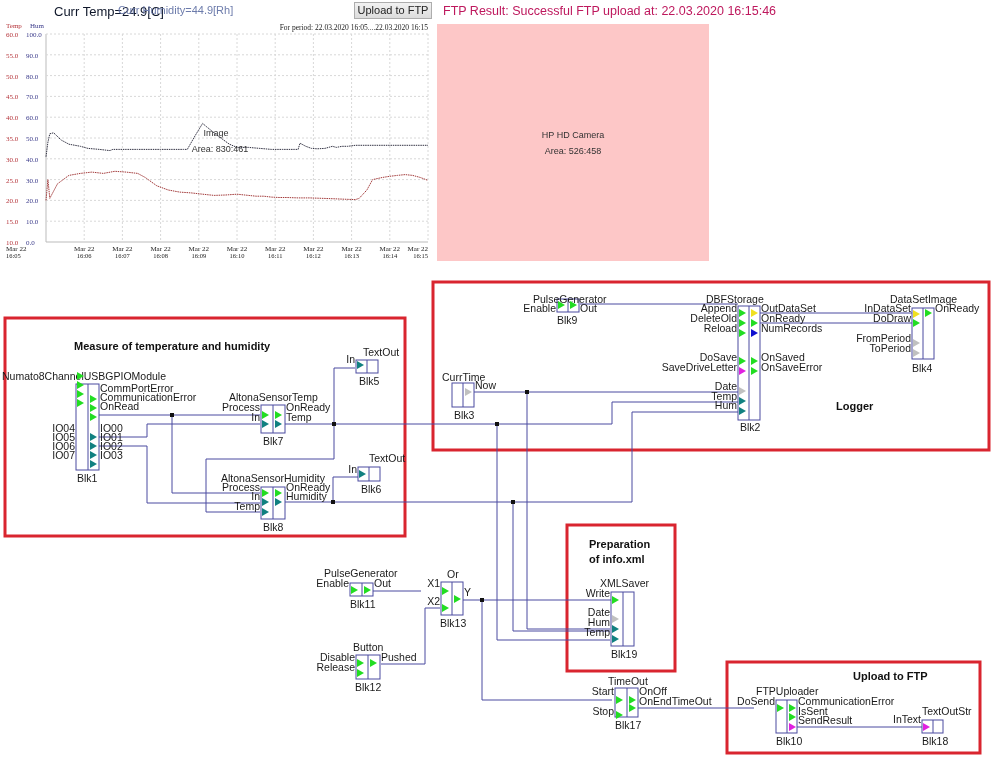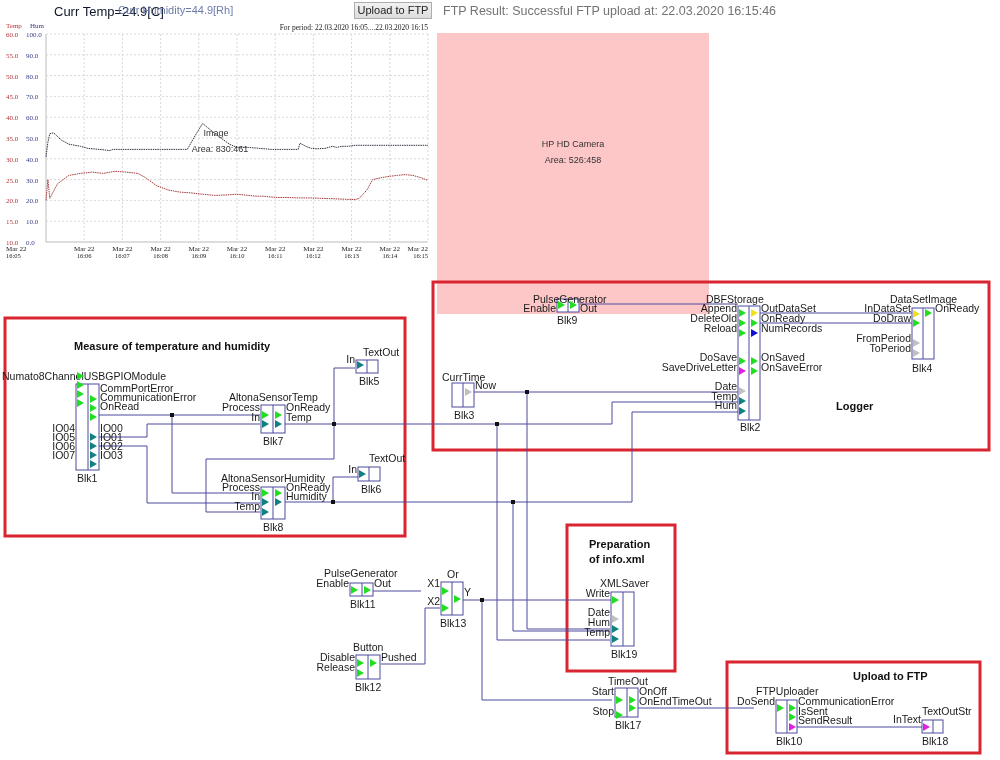--- a/index.html
+++ b/index.html
@@ -1,23 +1,23 @@
 <!DOCTYPE html>
 <html><head>
 <meta charset="utf-8">
 <style>
   html,body{margin:0;padding:0;background:#ffffff;}
   body{width:1000px;height:760px;position:relative;overflow:hidden;font-family:"Liberation Sans",sans-serif;}
   .abs{position:absolute;}
   .curr-temp{left:6px;top:4px;font-size:13px;color:#0f172a;white-space:nowrap;margin-left:48px;}
   .curr-hum{left:118px;top:4px;font-size:11px;color:#6c7bab;white-space:nowrap;}
   .upload-btn{left:354px;top:2px;width:78px;height:17px;border:1px solid #adadad;background:linear-gradient(#f2f2f2,#dcdcdc);font-family:"Liberation Sans",sans-serif;font-size:11px;color:#222;padding:0;line-height:15px;text-align:center;cursor:pointer;}
-  .ftp-result{left:443px;top:4px;font-size:12.5px;color:#737373;white-space:nowrap;}
+  .ftp-result{left:443px;top:4px;font-size:12.5px;color:#be185d;white-space:nowrap;}
   .chart-wrap{left:4px;top:20px;width:432px;height:248px;}
-  .camera{left:437px;top:33px;width:272px;height:281px;background:#fdc7c7;}
+  .camera{left:437px;top:24px;width:272px;height:237px;background:#fdc7c7;}
   .camera .t1{position:absolute;left:0;right:0;top:106px;text-align:center;font-size:9px;color:#333;}
   .camera .t2{position:absolute;left:0;right:0;top:122px;text-align:center;font-size:9px;color:#333;}
   #diagram{position:absolute;left:0;top:270px;width:1000px;height:490px;}
   .lbl{font-family:"Liberation Sans",sans-serif;font-size:10.5px;fill:#1a1a1a;}
   .grp{font-family:"Liberation Sans",sans-serif;font-size:11px;font-weight:bold;fill:#111;}
 </style>
 </head>
 <body>
 
 <div class="abs curr-temp">Curr Temp=24.9[C]</div>

